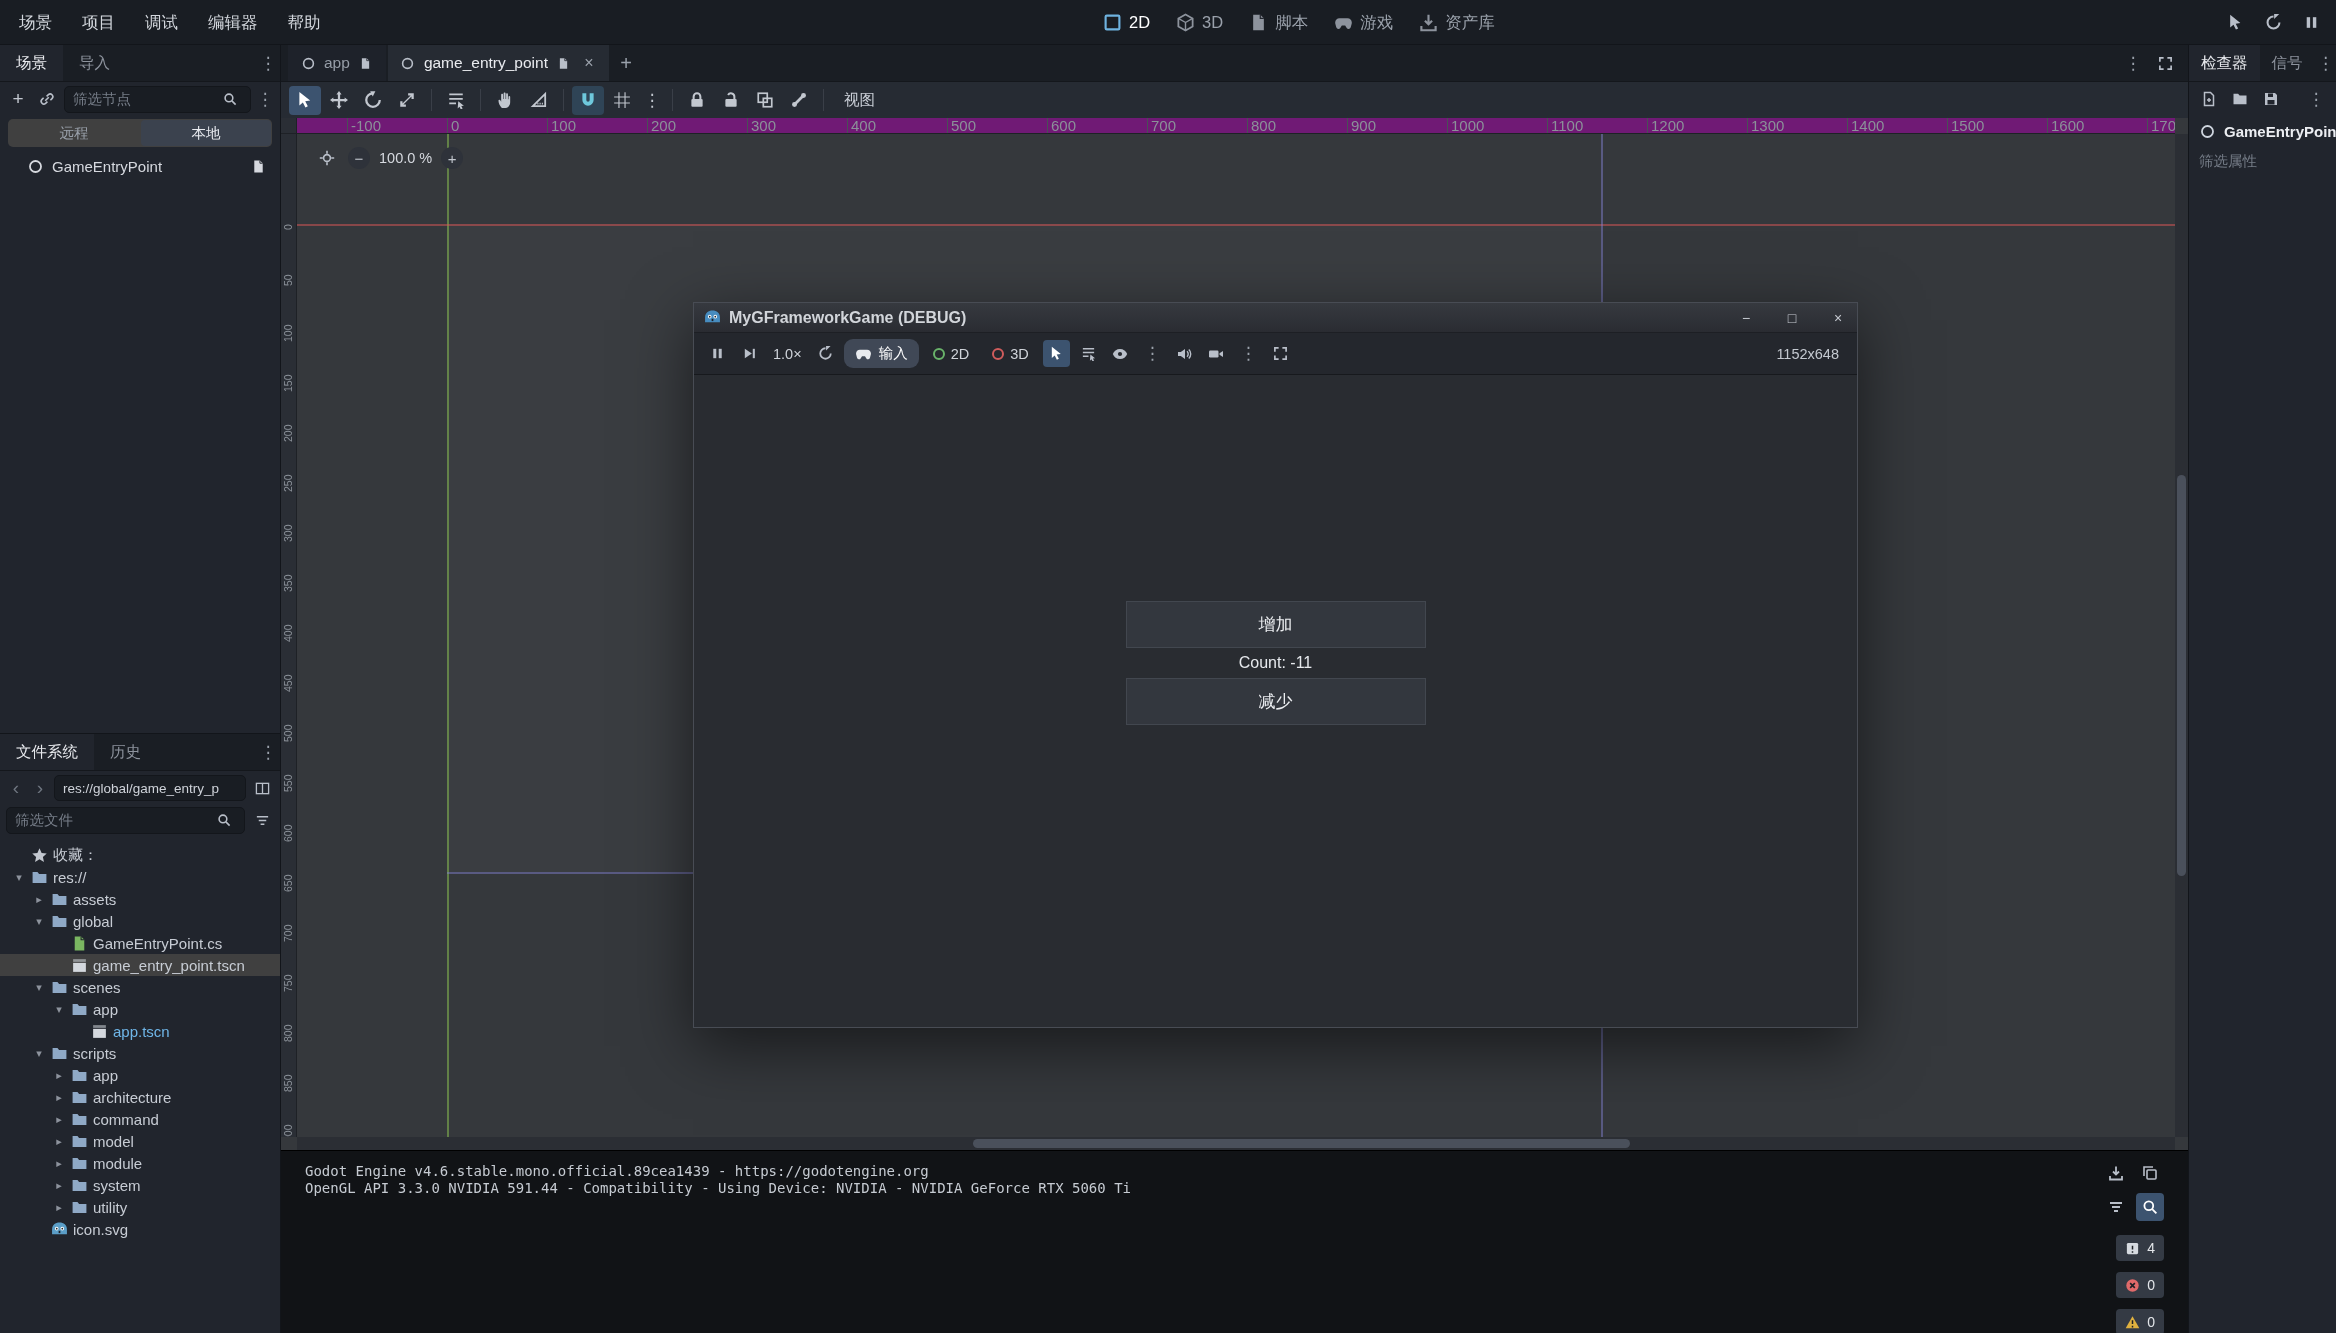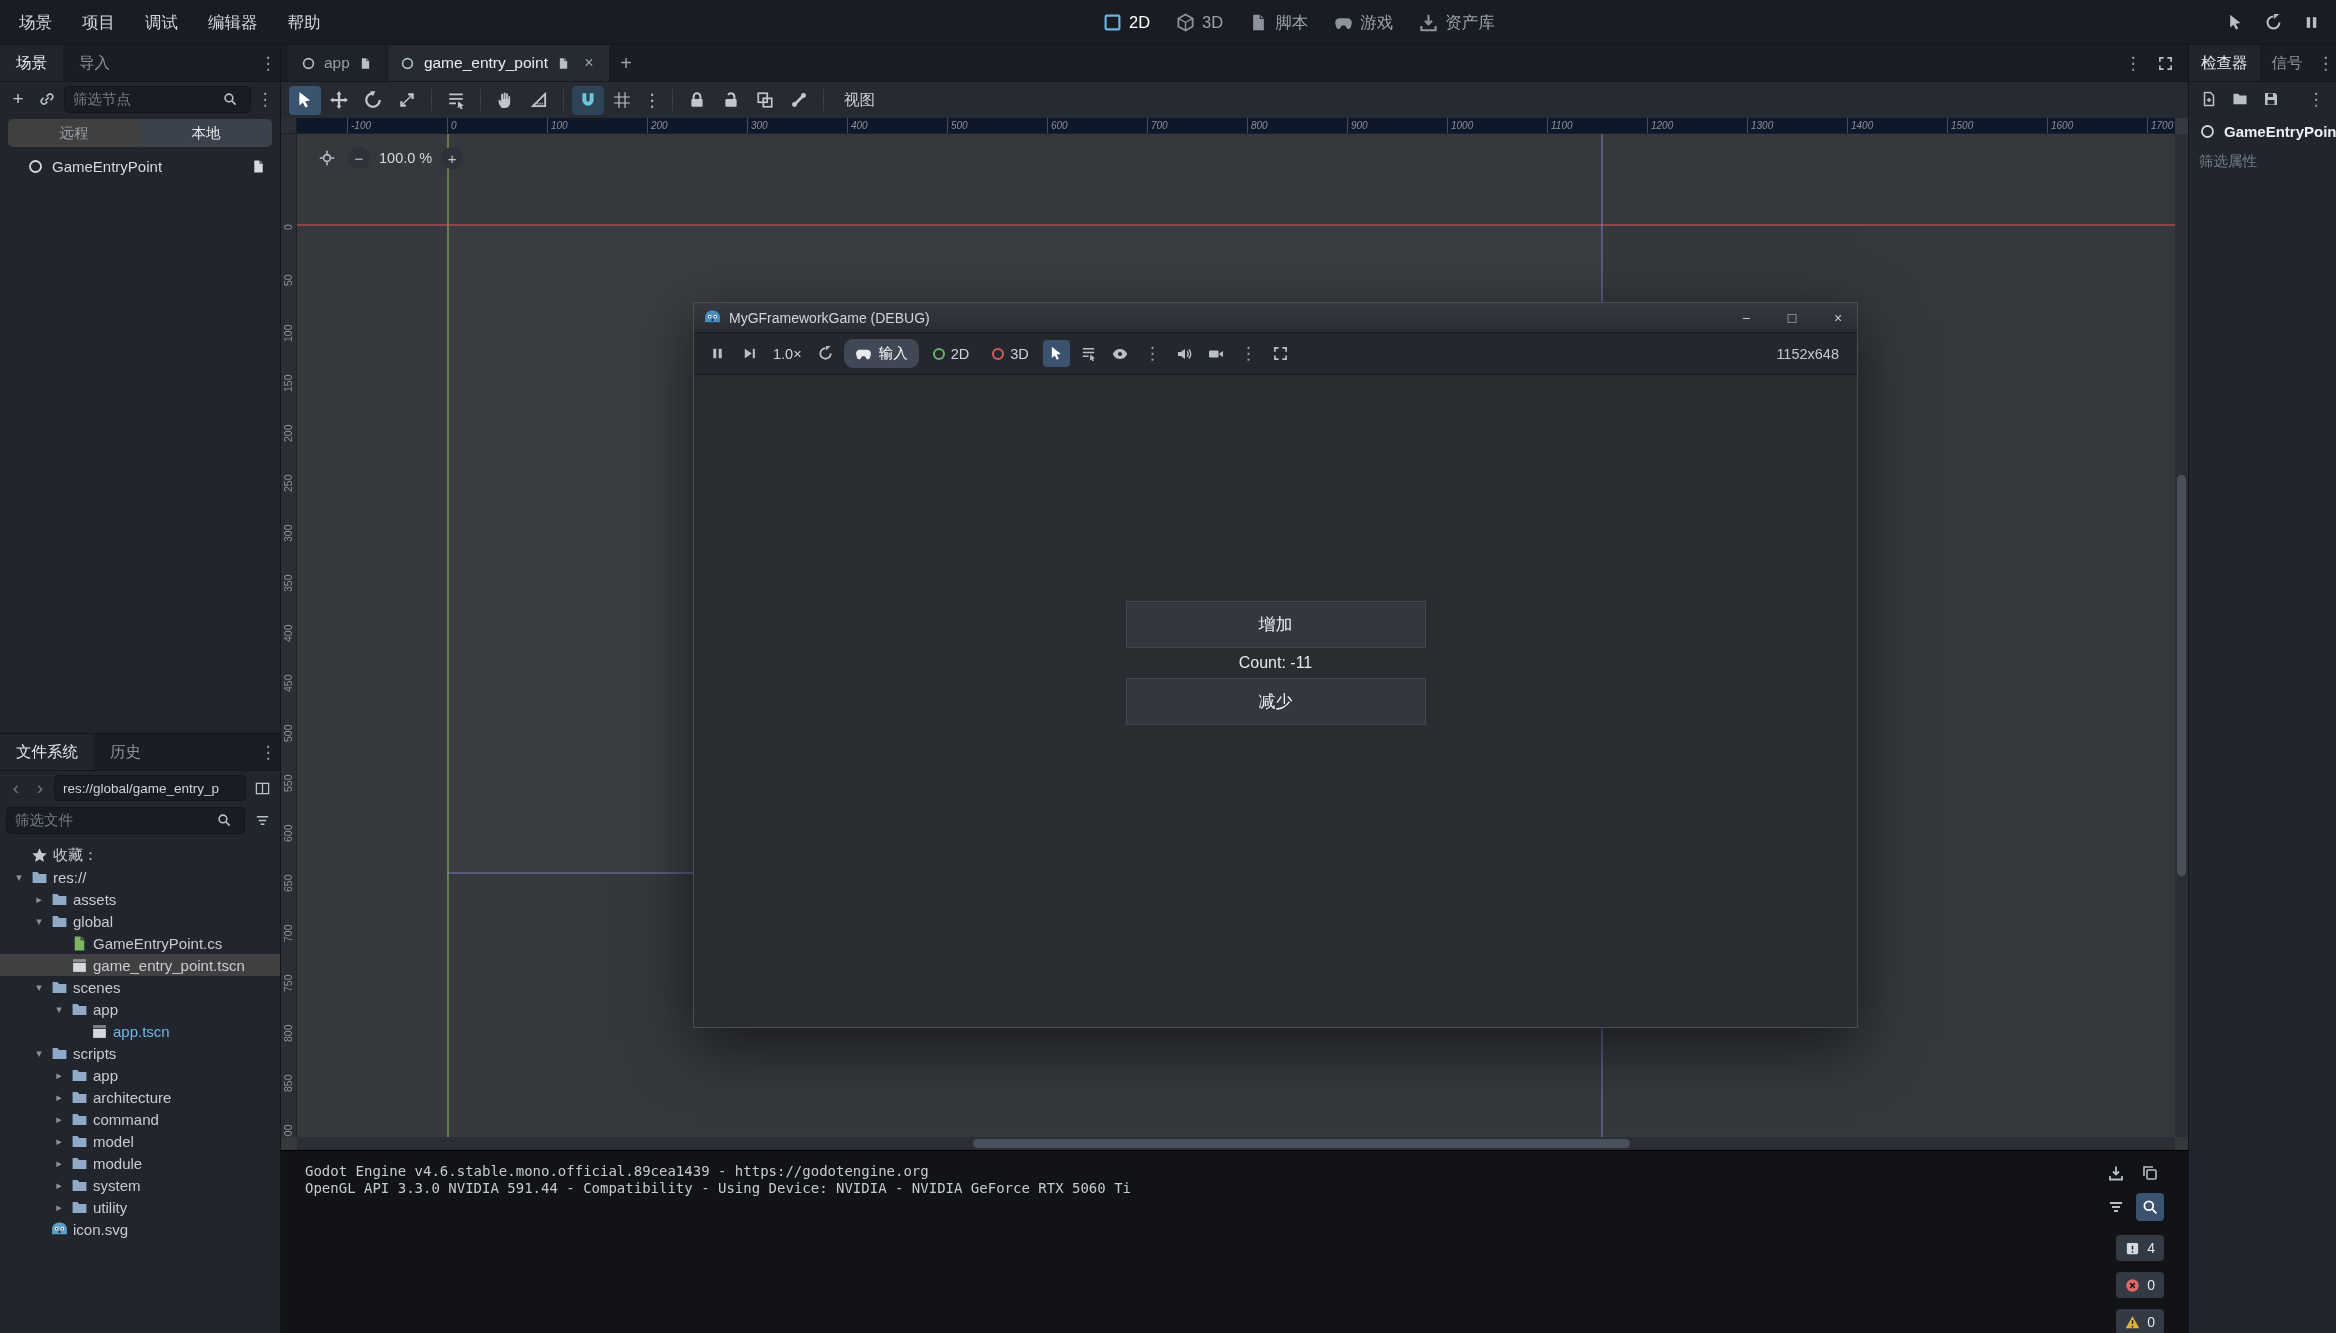--- a/index.html
+++ b/index.html
@@ -64,21 +64,21 @@
   .toolbar{position:absolute;left:281px;top:82px;width:1907px;height:36px;background:#262b33;display:flex;align-items:center;padding:0 8px;gap:2px;z-index:10;}
   .tbtn{width:32px;height:29px;border-radius:4px;display:flex;align-items:center;justify-content:center;color:#c2c7cf;}
   .tbtn svg{width:18px;height:18px;}
   .tbtn.on{background:#3c536f;color:#ffffff;}
   .tbtn.snapon{background:#2f4456;color:#6ec8dc;}
   .tsep{width:1px;height:22px;background:#3a3f48;margin:0 6px;flex:none;}
   .view-menu{padding:0 12px;font-size:15.5px;color:#c9ced6;display:flex;align-items:center;height:29px;}
   
   .viewport{position:absolute;left:281px;top:118px;width:1907px;height:1032px;background:#35383c;overflow:hidden;z-index:1;}
   .corner{position:absolute;left:0;top:0;width:16px;height:16px;background:#2a2e35;border-right:1px solid #1e2126;border-bottom:1px solid #1e2126;}
-  .ruler-h{position:absolute;left:16px;top:0;right:13px;height:16px;background:#0f172a;border-bottom:1px solid #1e2126;display:flex;padding-left:50px;font-size:10px;color:#8b9199;overflow:hidden;font-style:italic;}
+  .ruler-h{position:absolute;left:16px;top:0;right:13px;height:16px;background:#701a75;border-bottom:1px solid #1e2126;display:flex;padding-left:50px;font-size:15px;color:#8b9199;overflow:hidden;}
   .ruler-h span{width:100px;flex:none;border-left:1px solid #4a4f57;padding-left:3px;line-height:15px;}
   .ruler-v{position:absolute;left:0;top:16px;width:16px;bottom:13px;background:#2a2e35;border-right:1px solid #1e2126;padding-top:90px;font-size:10.5px;color:#8b9199;overflow:hidden;}
   .ruler-v span{display:block;height:50px;width:16px;writing-mode:vertical-rl;transform:rotate(180deg);line-height:15px;text-align:right;}
   .canvas{position:absolute;left:16px;top:16px;right:13px;bottom:13px;overflow:hidden;}
   .clear-rect{position:absolute;left:150px;top:90px;width:1154px;height:648px;background:#3a3d41;}
   .axis-y{position:absolute;left:150px;top:0;bottom:0;width:2px;background:rgba(134,187,81,.55);}
   .axis-x{position:absolute;top:90px;left:0;right:0;height:2px;background:rgba(220,85,85,.5);}
   .vp-border-r{position:absolute;left:1304px;top:0;bottom:0;width:2px;background:rgba(133,133,216,.45);}
   .vp-border-b{position:absolute;top:738px;left:150px;width:1154px;height:2px;background:rgba(133,133,216,.45);}
   .zoomrow{position:absolute;left:18px;top:12px;display:flex;align-items:center;gap:9px;z-index:3;}
@@ -86,21 +86,21 @@
   .zbtn{width:22px;height:22px;border-radius:50%;background:#2e323a;color:#c2c7cf;display:flex;align-items:center;justify-content:center;font-size:15px;}
   .zlabel{font-size:14.5px;color:#d6d9df;}
   .hsb{position:absolute;left:16px;right:13px;bottom:0;height:13px;background:#2b2e34;}
   .hsb .thumb{position:absolute;left:36%;width:35%;top:2px;bottom:2px;background:#4a505b;border-radius:6px;}
   .vsb{position:absolute;right:0;top:16px;bottom:13px;width:13px;background:#2b2e34;}
   .vsb .thumb{position:absolute;top:34%;height:40%;left:2px;right:2px;background:#4a505b;border-radius:6px;}
   
   .gwin{position:absolute;left:693px;top:302px;width:1165px;height:726px;background:#292c31;border:1px solid #484c54;box-shadow:0 18px 60px rgba(0,0,0,.55);z-index:12;}
   .gtitle{height:30px;background:linear-gradient(180deg,#36393f,#2a2c32);display:flex;align-items:center;padding-left:10px;gap:8px;border-bottom:1px solid #1d1f24;}
   .gtitle .gico{width:17px;height:17px;color:#478cbf;flex:none;}
-  .gtitle .t{font-size:14px;color:#d2d5da;flex:1;white-space:nowrap;overflow:hidden;}
+  .gtitle .t{font-size:16px;color:#d2d5da;flex:1;white-space:nowrap;overflow:hidden;font-weight:bold;}
   .winbtn{width:38px;height:100%;display:flex;align-items:center;justify-content:center;color:#c6cad1;font-size:14px;}
   .gtoolbar{height:42px;background:#24272d;border-bottom:1px solid #17191d;display:flex;align-items:center;padding:0 10px;gap:5px;}
   .gtoolbar .ib{width:27px;height:27px;}
   .gtext{font-size:14.5px;color:#ced2d9;padding:0 5px;}
   .gact{display:flex;align-items:center;gap:7px;background:#404856;border-radius:9px;padding:0 11px;height:29px;color:#fff;font-size:14.5px;}
   .gact .ib{width:17px;height:17px;color:#e8eaee;}
   .gtog{display:flex;align-items:center;gap:6px;padding:0 9px;color:#d0d4da;font-size:14.5px;height:29px;}
   .gring{width:12px;height:12px;border-radius:50%;border:2.5px solid #69b36a;flex:none;}
   .gring.red{border-color:#d05c5c;}
   .gib-on{background:#3c536f;color:#fff;}

